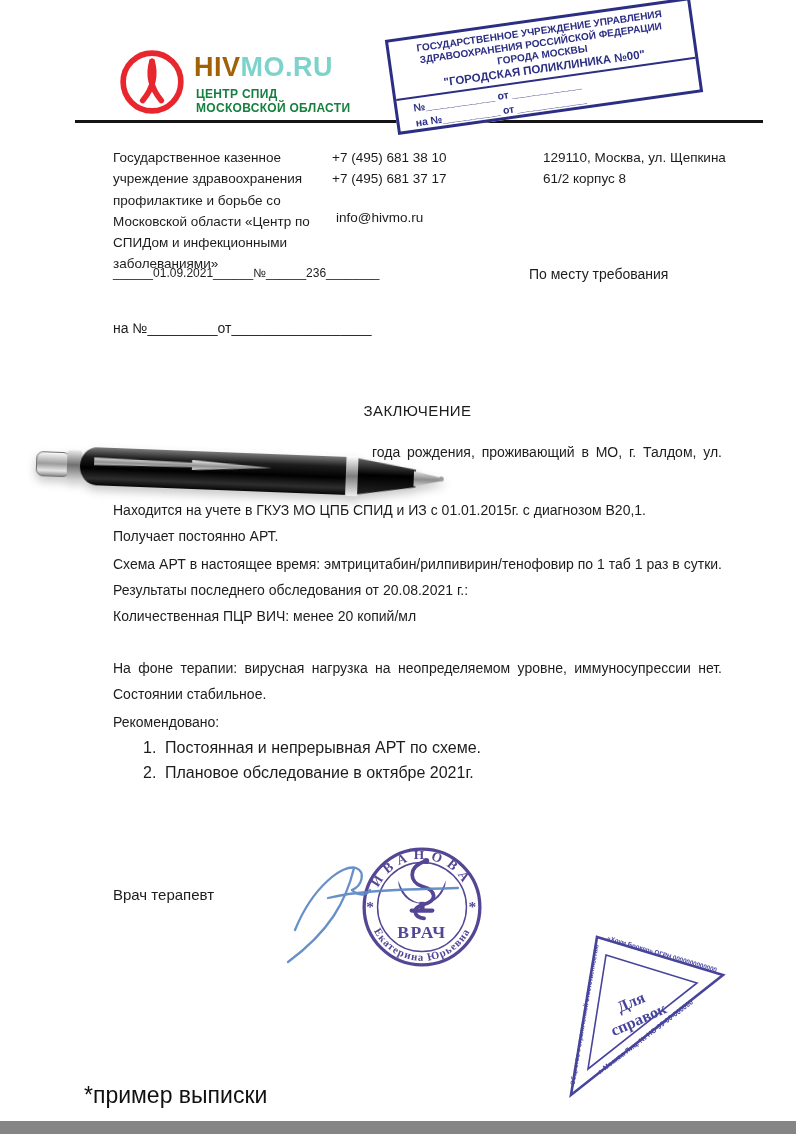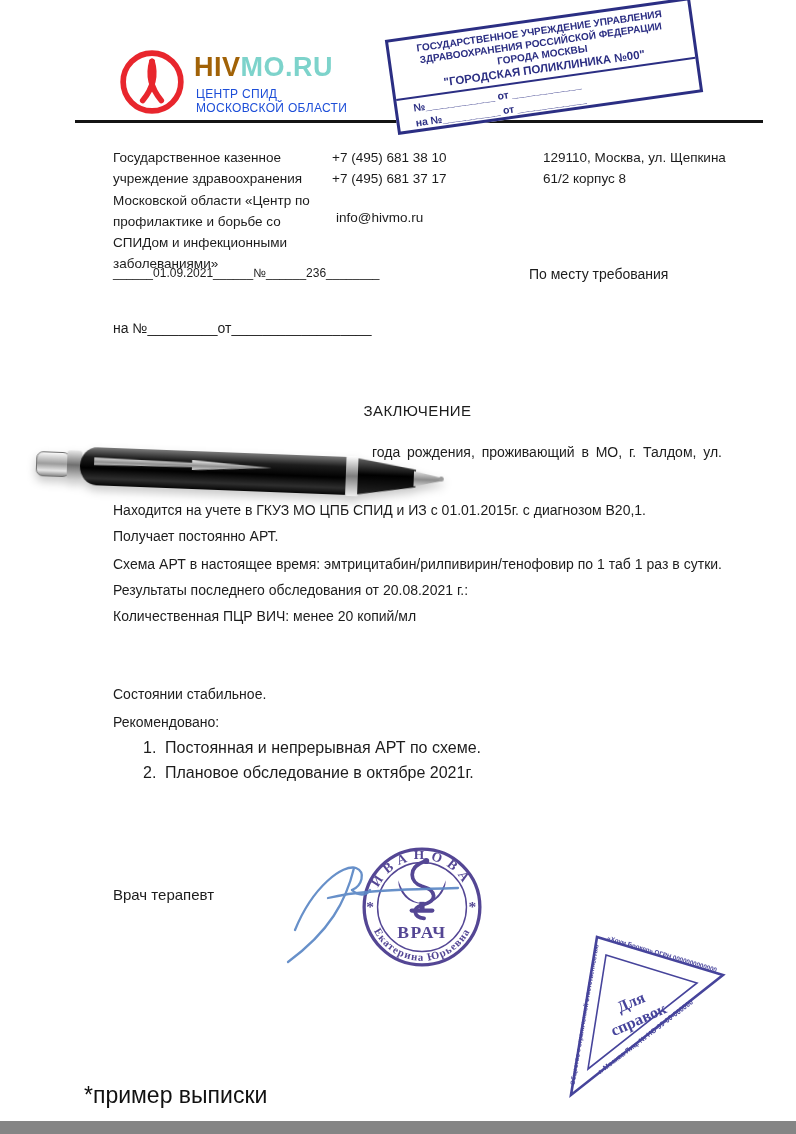--- a/index.html
+++ b/index.html
@@ -7,21 +7,21 @@
   body { font-family: "Liberation Sans", sans-serif; color: #1c1c1c; }
   .page { position: relative; width: 796px; height: 1134px; background: #fff; overflow: hidden; }
 
   .abs { position: absolute; }
 
   
   .logo-svg { left: 118px; top: 48px; width: 68px; height: 68px; }
   .brand { left: 194px; top: 52px; font-size: 27px; font-weight: 800; letter-spacing: .5px; white-space: nowrap; }
   .brand .hiv { color: #a16207; }
   .brand .moru { color: #7dd3cb; }
-  .brand-sub { left: 196px; top: 87px; font-size: 12px; font-weight: 400; color: #1d4ed8; line-height: 14px; letter-spacing: .3px; white-space: nowrap; }
+  .brand-sub { left: 196px; top: 87px; font-size: 12px; font-weight: 700; color: #15803d; line-height: 14px; letter-spacing: .3px; white-space: nowrap; }
   .header-rule { left: 75px; top: 120px; width: 688px; height: 3px; background: #141414; }
 
   
   .corner-stamp { left: 390px; top: 18px; width: 308px; height: 96px; background: #fff;
     border: 3px solid #2b2e83; transform: rotate(-8deg); z-index: 5; color: #2b2e83;
     text-align: center; padding-top: 4px; }
   .corner-stamp .l { font-size: 10px; font-weight: 700; line-height: 12px; white-space: nowrap; }
   .corner-stamp .l4 { font-size: 11.5px; margin-top: 1px; }
   .corner-stamp .fields { border-top: 2px solid #2b2e83; margin-top: 4px; padding: 2px 0 0 16px; text-align: left; }
   .corner-stamp .f { font-size: 10.5px; font-weight: 700; line-height: 15px; white-space: nowrap; }
@@ -111,22 +111,22 @@
     <div class="l l4">"ГОРОДСКАЯ ПОЛИКЛИНИКА №00"</div>
     <div class="fields">
       <div class="f">№____________ от ____________</div>
       <div class="f">на №__________ от ____________</div>
     </div>
   </div>
 
   <div class="abs org-name">
     <span>Государственное казенное</span>
     <span>учреждение здравоохранения</span>
+    <span>профилактике и борьбе со</span>
     <span>Московской области «Центр по</span>
-    <span>профилактике и борьбе со</span>
     <span>СПИДом и инфекционными</span>
     <span>заболеваниями»</span>
   </div>
   <div class="abs phones">
     <div>+7 (495) 681 38 10</div>
     <div>+7 (495) 681 37 17</div>
   </div>
   <div class="abs email">info@hivmo.ru</div>
   <div class="abs addr">
     <div>129110, Москва, ул. Щепкина</div>
@@ -150,20 +150,21 @@
     <div class="taper"></div>
     <div class="cone"></div>
     <div class="ball"></div>
   </div>
 
   <div class="abs par" style="top:502px">Находится на учете в ГКУЗ МО ЦПБ СПИД и ИЗ с 01.01.2015г. с диагнозом В20,1.</div>
   <div class="abs par" style="top:528px">Получает постоянно АРТ.</div>
   <div class="abs jline" style="top:556px">Схема АРТ в настоящее время: эмтрицитабин/рилпивирин/тенофовир по 1 таб 1 раз в сутки.</div>
   <div class="abs par u" style="top:582px">Результаты последнего обследования от 20.08.2021 г.:</div>
   <div class="abs par" style="top:608px">Количественная ПЦР ВИЧ: менее 20 копий/мл</div>
+  <div class="abs jline" style="top:660px">На фоне терапии: вирусная нагрузка на неопределяемом уровне, иммуносупрессии нет.</div>
   <div class="abs par" style="top:686px">Состоянии стабильное.</div>
   <div class="abs par" style="top:714px">Рекомендовано:</div>
   <div class="abs rec-row" style="left:143px; top:739px; position:absolute">
     <span class="rec-num">1.</span><span>Постоянная и непрерывная АРТ по схеме.</span>
   </div>
   <div class="abs rec-row" style="left:143px; top:764px; position:absolute">
     <span class="rec-num">2.</span><span>Плановое обследование в октябре 2021г.</span>
   </div>
 
   <div class="abs role">Врач терапевт</div>

